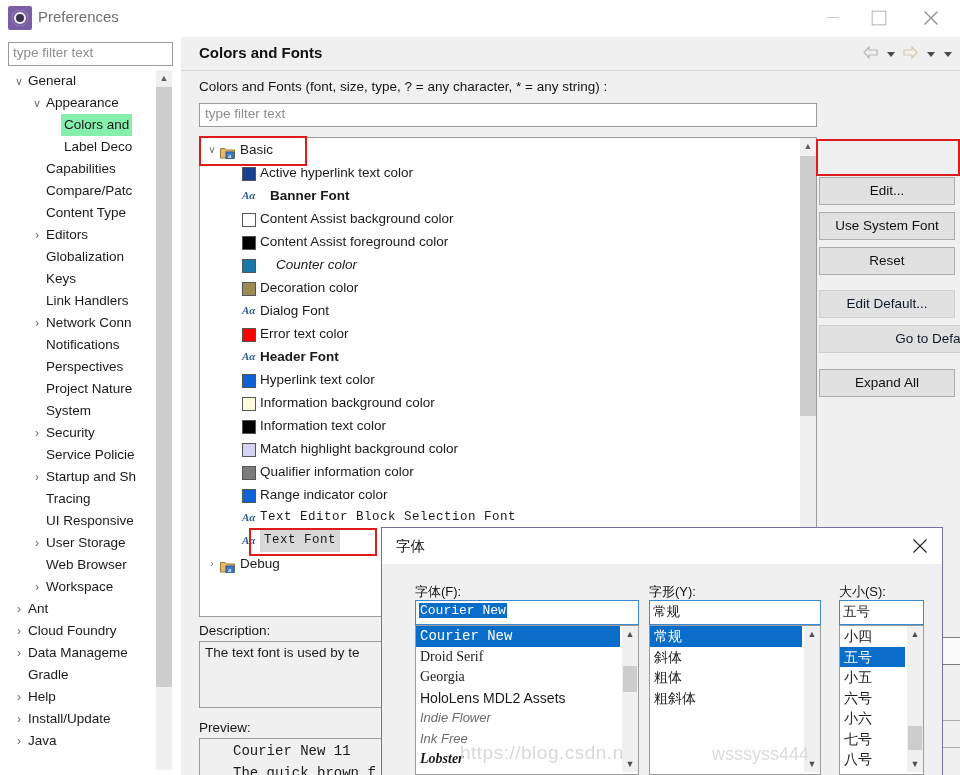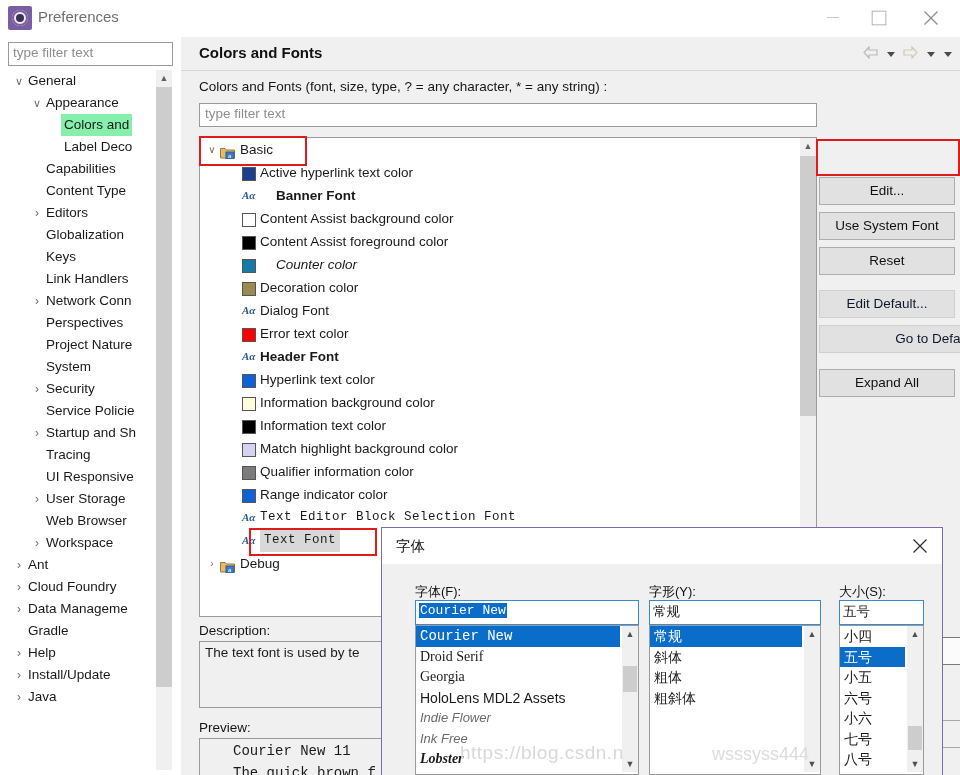--- a/index.html
+++ b/index.html
@@ -162,38 +162,44 @@
       <div class="tnode sel">
         <span class="tlabel" style="left:56px;">Colors and</span>
       </div>
       <div class="tnode">
         <span class="tlabel" style="left:56px;">Label Deco</span>
       </div>
       <div class="tnode">
         <span class="tlabel" style="left:38px;">Capabilities</span>
       </div>
       <div class="tnode">
+        <span class="tlabel" style="left:38px;">Compare/Patc</span>
+      </div>
+      <div class="tnode">
         <span class="tlabel" style="left:38px;">Content Type</span>
       </div>
       <div class="tnode">
         <span class="tw" style="left:22px;font-size:12px;">›</span>
         <span class="tlabel" style="left:38px;">Editors</span>
       </div>
       <div class="tnode">
         <span class="tlabel" style="left:38px;">Globalization</span>
       </div>
       <div class="tnode">
         <span class="tlabel" style="left:38px;">Keys</span>
       </div>
       <div class="tnode">
         <span class="tlabel" style="left:38px;">Link Handlers</span>
       </div>
       <div class="tnode">
         <span class="tw" style="left:22px;font-size:12px;">›</span>
         <span class="tlabel" style="left:38px;">Network Conn</span>
+      </div>
+      <div class="tnode">
+        <span class="tlabel" style="left:38px;">Notifications</span>
       </div>
       <div class="tnode">
         <span class="tlabel" style="left:38px;">Perspectives</span>
       </div>
       <div class="tnode">
         <span class="tlabel" style="left:38px;">Project Nature</span>
       </div>
       <div class="tnode">
         <span class="tlabel" style="left:38px;">System</span>
       </div>
@@ -294,21 +300,21 @@
                 <text x="8" y="12" font-size="6" fill="#fff" font-style="italic">a</text>
               </svg></span>
             <span class="rlabel" style="left:40px;">Basic</span>
           </div>
           <div class="row">
             <span class="sw" style="left:42px;background:#1a3f8f;"></span>
             <span class="rlabel" style="left:60px;">Active hyperlink text color</span>
           </div>
           <div class="row">
             <span class="aa" style="left:42px;">Aα</span>
-            <span class="rlabel b" style="left:76px;">Banner Font</span>
+            <span class="rlabel b" style="left:70px;">Banner Font</span>
           </div>
           <div class="row">
             <span class="sw" style="left:42px;background:#ffffff;"></span>
             <span class="rlabel" style="left:60px;">Content Assist background color</span>
           </div>
           <div class="row">
             <span class="sw" style="left:42px;background:#000000;"></span>
             <span class="rlabel" style="left:60px;">Content Assist foreground color</span>
           </div>
           <div class="row">

